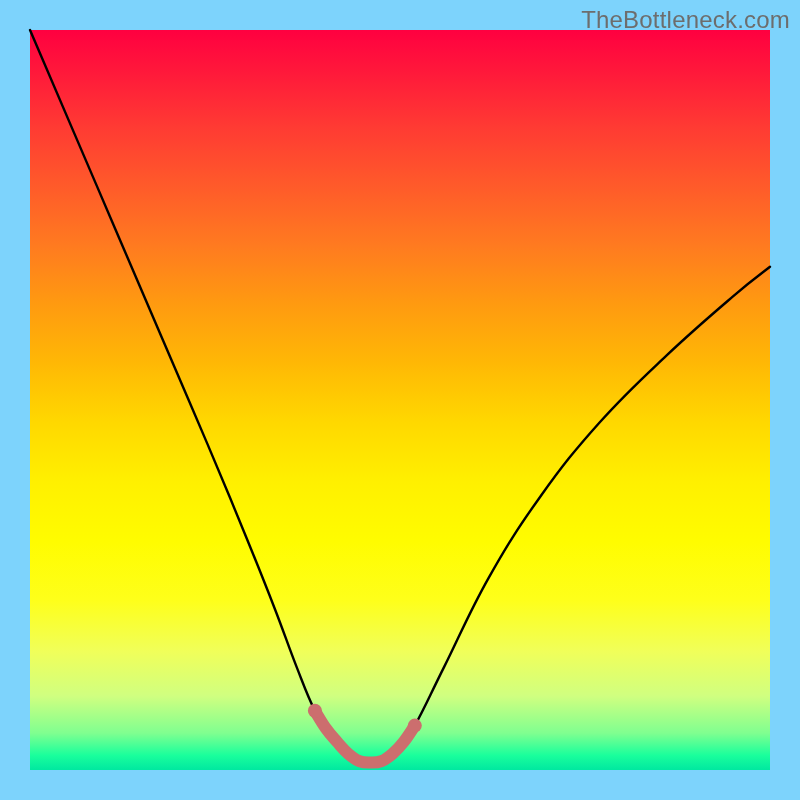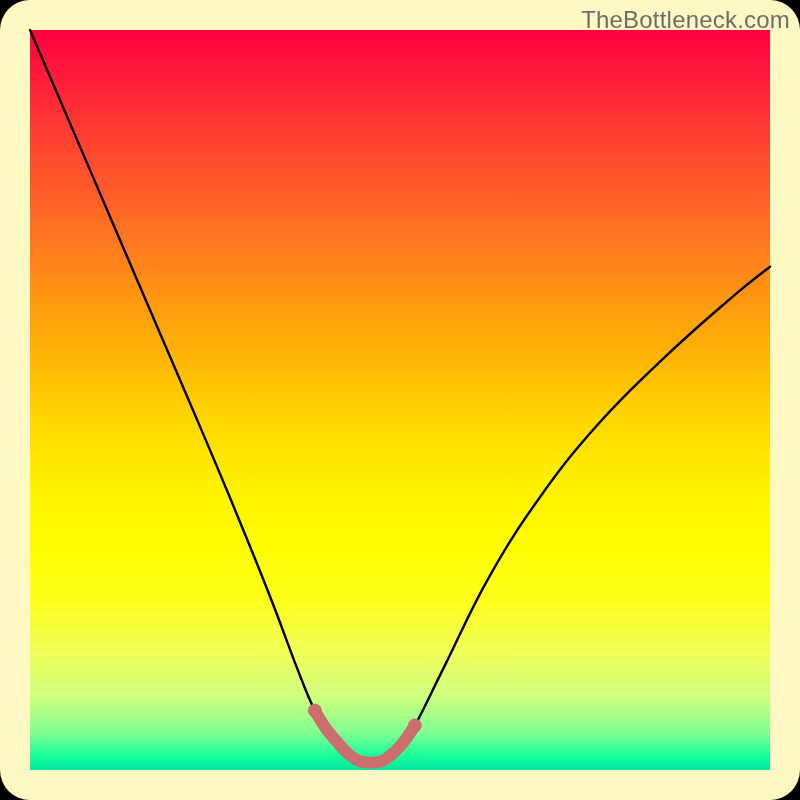--- a/index.html
+++ b/index.html
@@ -8,22 +8,21 @@
     width: 800px;
     height: 800px;
     background: #000;
     overflow: hidden;
     font-family: Arial, Helvetica, sans-serif;
   }
   .frame {
     position: relative;
     width: 800px;
     height: 800px;
-    background: #fef9c3;
-    border-radius: 30px;
+    background: #7dd3fc;
   }
   .plot-area {
     position: absolute;
     left: 30px;
     top: 30px;
     width: 740px;
     height: 740px;
     background: linear-gradient(to bottom,
       #ff0040 0%,
       #ff1a3a 6%,

